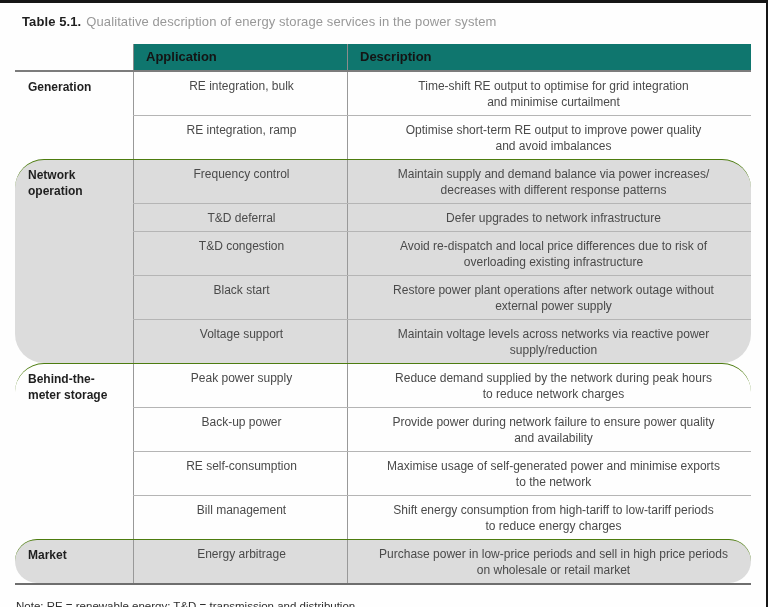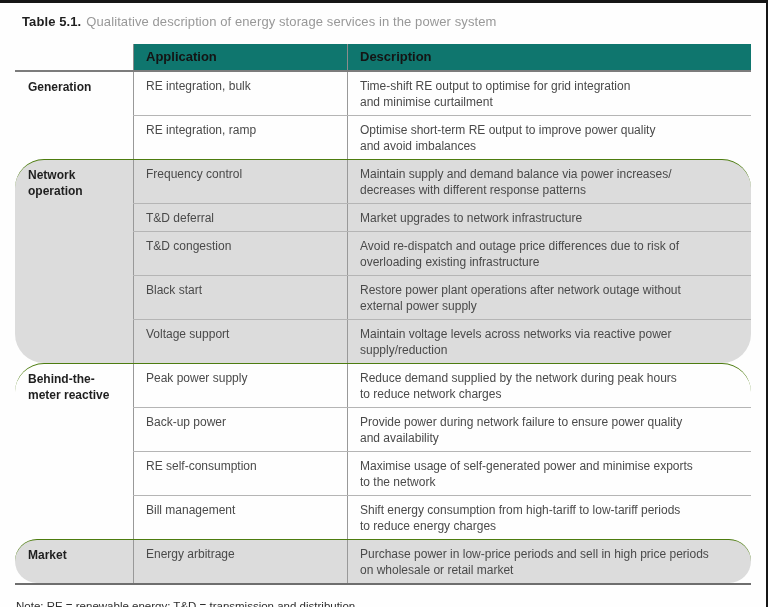--- a/index.html
+++ b/index.html
@@ -51,21 +51,21 @@
   .section + .section { border-top: 1px solid #4d7c0f; border-radius: 29px; }
   .section.shaded { background: #dcdcdc; }
   .group-cell {
     width: 118px; flex: none;
     font-weight: bold;
     color: #1f1f1f;
     font-size: 12px;
     line-height: 16px;
     padding: 7px 10px 0 13px;
   }
-  .rows { flex: 1; display: flex; flex-direction: column; }
+  .rows { flex: 1; display: flex; flex-direction: column; text-align: center; }
   .row { display: flex; }
   .row + .row { border-top: 1px solid #b5b5b5; }
   .app-cell {
     width: 214px; flex: none;
     border-left: 1px solid #999;
     padding: 6px 10px 5px 12px;
     line-height: 16px;
     color: #4a4a4a;
   }
   .desc-cell {
@@ -115,41 +115,41 @@
       <div class="section shaded">
         <div class="group-cell">Network operation</div>
         <div class="rows">
           <div class="row">
             <div class="app-cell">Frequency control</div>
             <div class="desc-cell">Maintain supply and demand balance via power increases/
 decreases with different response patterns</div>
           </div>
           <div class="row">
             <div class="app-cell">T&amp;D deferral</div>
-            <div class="desc-cell">Market upgrades to network infrastructure</div>
+            <div class="desc-cell">Defer upgrades to network infrastructure</div>
           </div>
           <div class="row">
             <div class="app-cell">T&amp;D congestion</div>
-            <div class="desc-cell">Avoid re-dispatch and outage price differences due to risk of
+            <div class="desc-cell">Avoid re-dispatch and local price differences due to risk of
 overloading existing infrastructure</div>
           </div>
           <div class="row">
             <div class="app-cell">Black start</div>
             <div class="desc-cell">Restore power plant operations after network outage without
 external power supply</div>
           </div>
           <div class="row">
             <div class="app-cell">Voltage support</div>
             <div class="desc-cell">Maintain voltage levels across networks via reactive power
 supply/reduction</div>
           </div>
         </div>
       </div>
       <div class="section">
-        <div class="group-cell">Behind-the-meter reactive</div>
+        <div class="group-cell">Behind-the-meter storage</div>
         <div class="rows">
           <div class="row">
             <div class="app-cell">Peak power supply</div>
             <div class="desc-cell">Reduce demand supplied by the network during peak hours
 to reduce network charges</div>
           </div>
           <div class="row">
             <div class="app-cell">Back-up power</div>
             <div class="desc-cell">Provide power during network failure to ensure power quality
 and availability</div>

